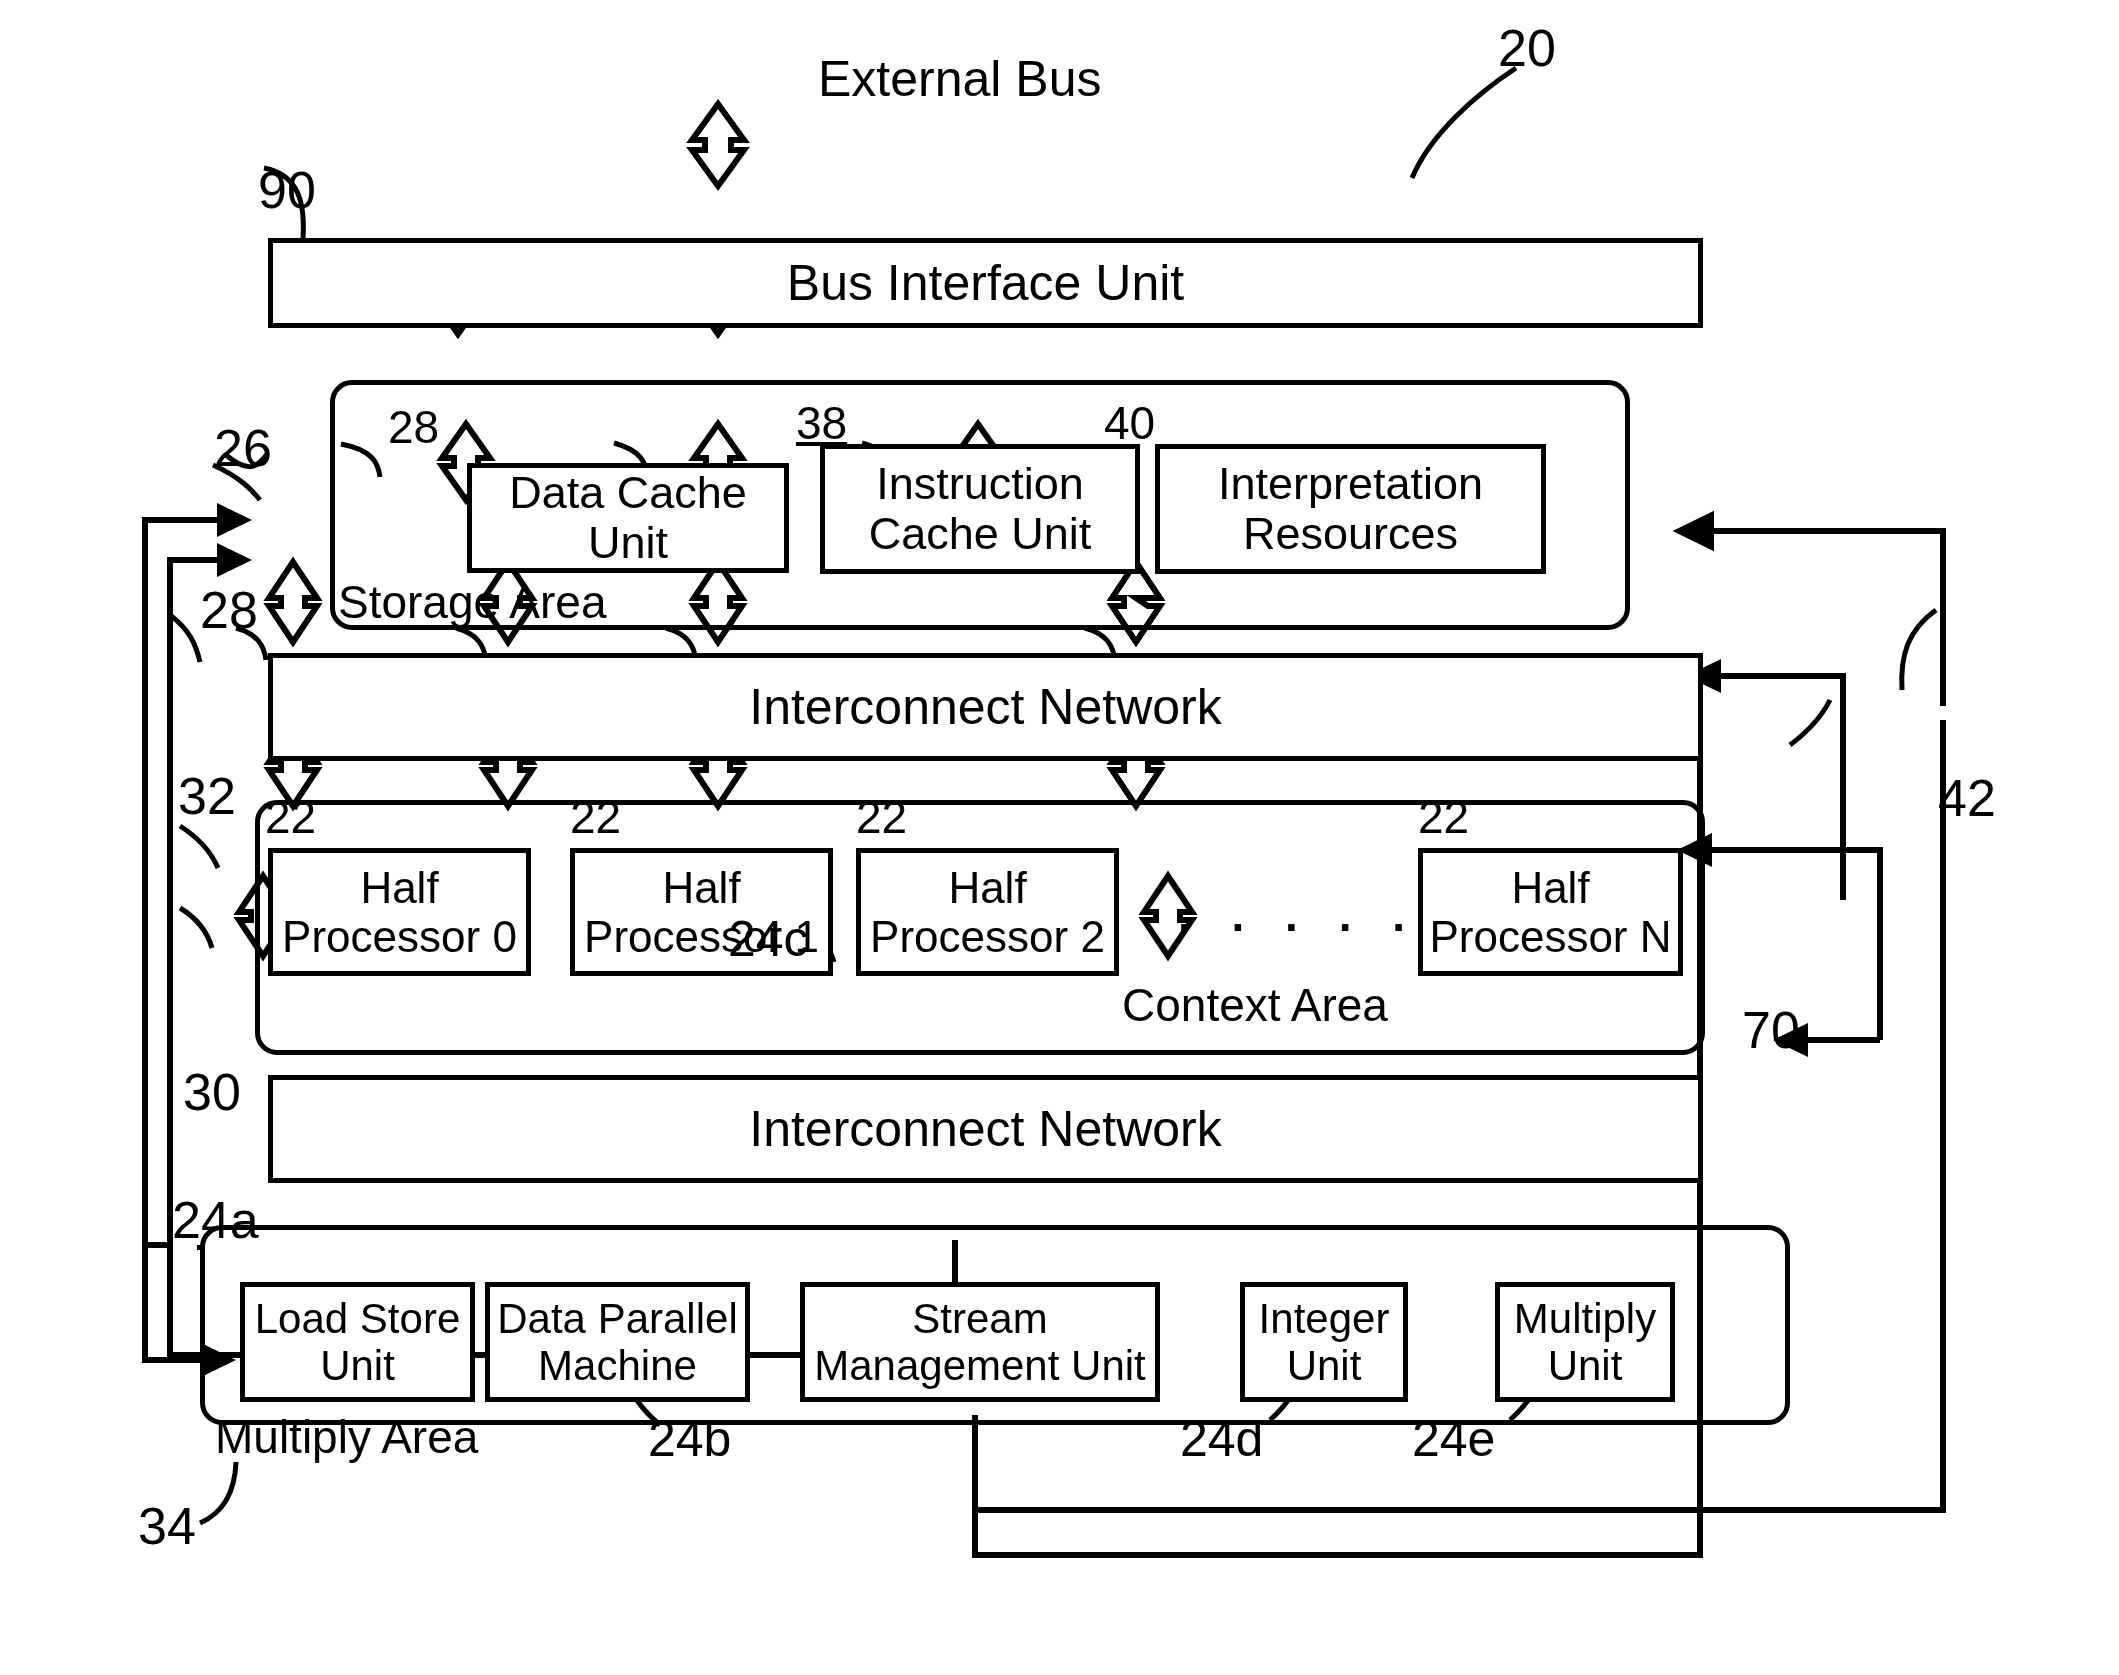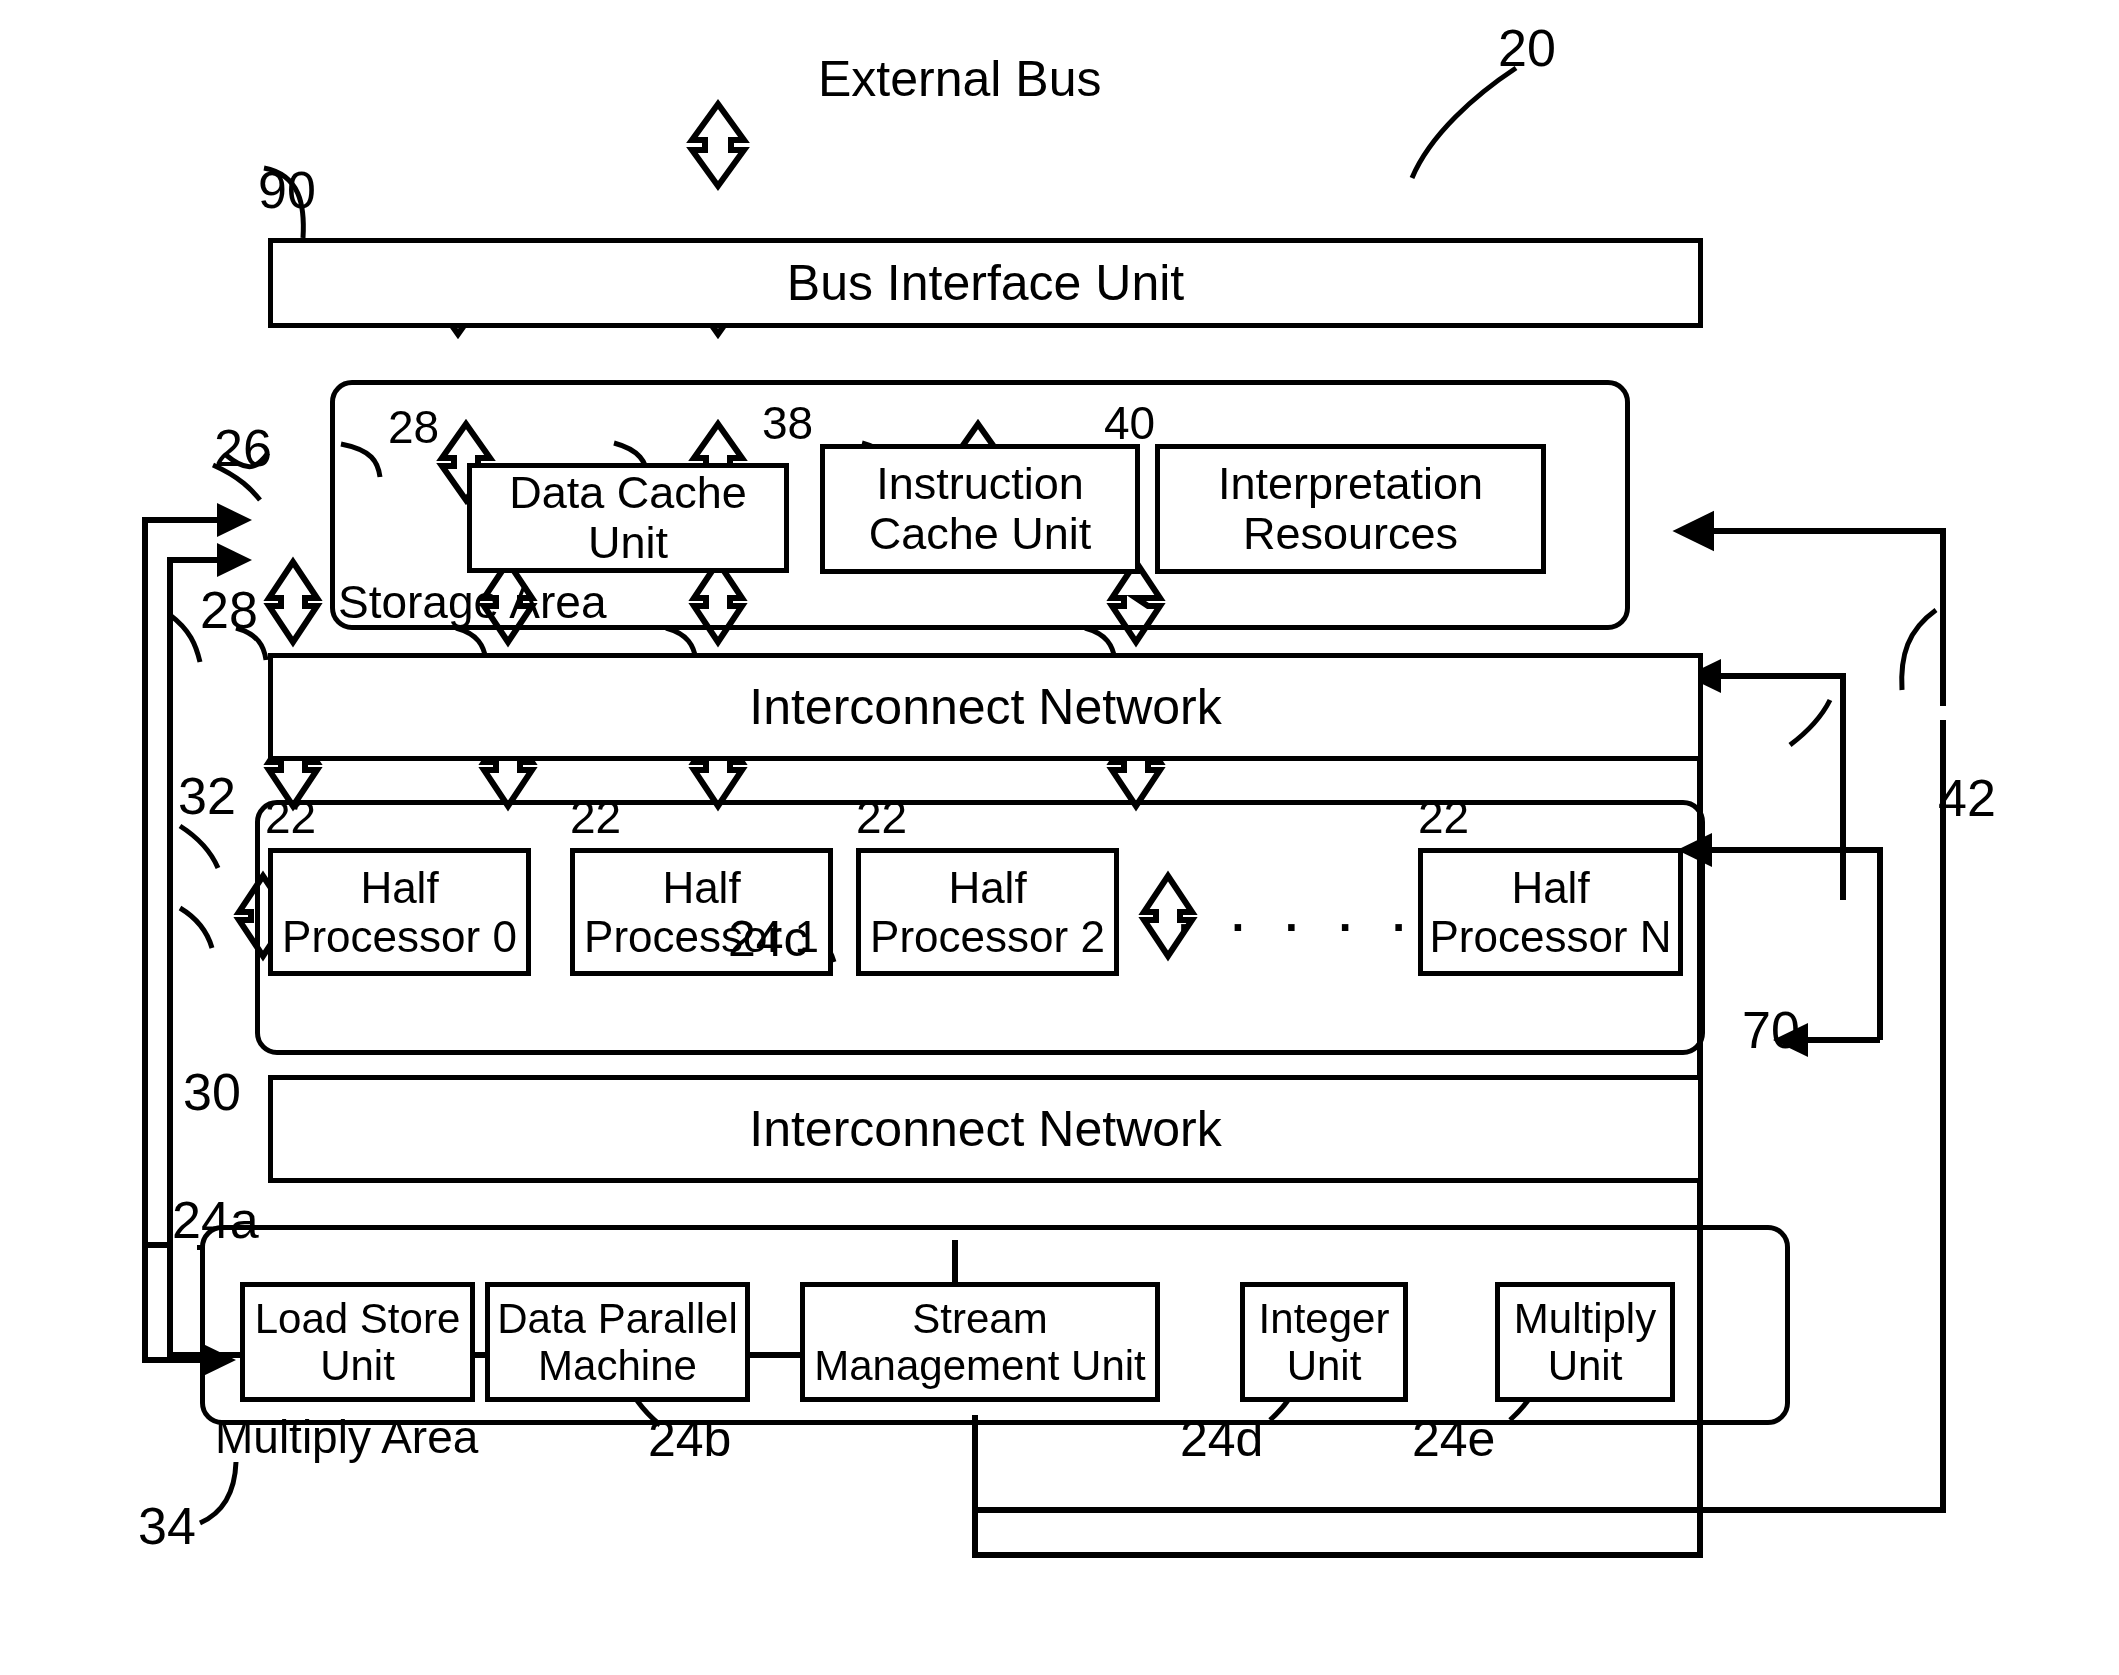--- a/index.html
+++ b/index.html
@@ -208,35 +208,36 @@
 
   <div class="roundbox" style="left:330px;top:380px;width:1300px;height:250px;"></div>
   <div class="lbl" style="left:338px;top:575px;font-size:46px;">Storage Area</div>
   <div class="num" style="left:214px;top:418px;font-size:52px;">26</div>
 
   <div class="num" style="left:388px;top:400px;">28</div>
   <div class="box t-unit" style="left:467px;top:444px;width:322px;height:110px;margin-top:19px;">
     <span>Data Cache Unit</span>
   </div>
 
-  <div class="num" style="left:762px;top:396px;">38</div>
+  <div class="num" style="left:796px;top:396px;text-decoration:underline;">38</div>
   <div class="box t-unit" style="left:820px;top:444px;width:320px;height:130px;">
     <span>Instruction Cache Unit</span>
   </div>
 
   <div class="num" style="left:1104px;top:396px;">40</div>
   <div class="box t-unit" style="left:1155px;top:444px;width:391px;height:130px;">
     <span>Interpretation Resources</span>
   </div>
 
   <div class="num" style="left:200px;top:580px;font-size:52px;">28</div>
 
   <div class="box t-net" style="left:268px;top:653px;width:1435px;height:108px;font-size:50px;">Interconnect Network</div>
 
   <div class="roundbox" style="left:255px;top:800px;width:1450px;height:255px;"></div>
+  <div class="lbl" style="left:1122px;top:978px;font-size:46px;">Context Area</div>
   <div class="num" style="left:178px;top:766px;font-size:52px;">32</div>
 
   <div class="num" style="left:265px;top:790px;">22</div>
   <div class="box" style="left:268px;top:848px;width:263px;height:128px;font-size:44px;flex-direction:column;">
     <span>Half</span>
     <span>Processor 0</span>
   </div>
 
   <div class="num" style="left:570px;top:790px;">22</div>
   <div class="box" style="left:570px;top:848px;width:263px;height:128px;font-size:44px;flex-direction:column;">

